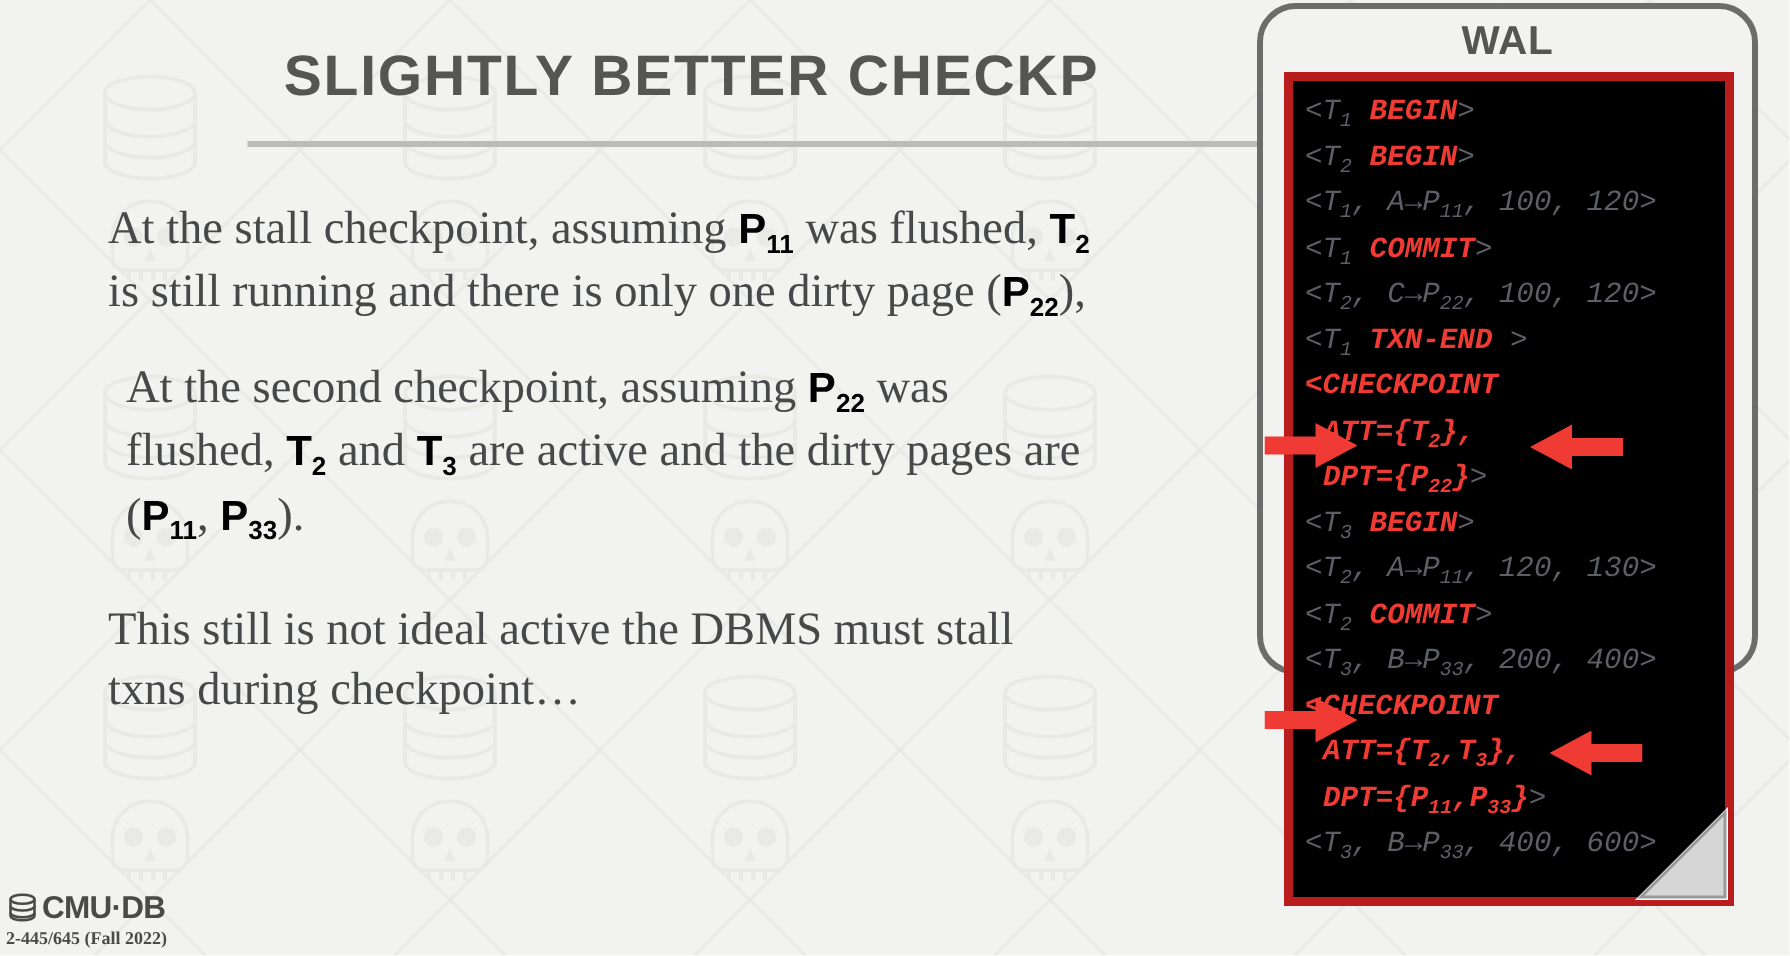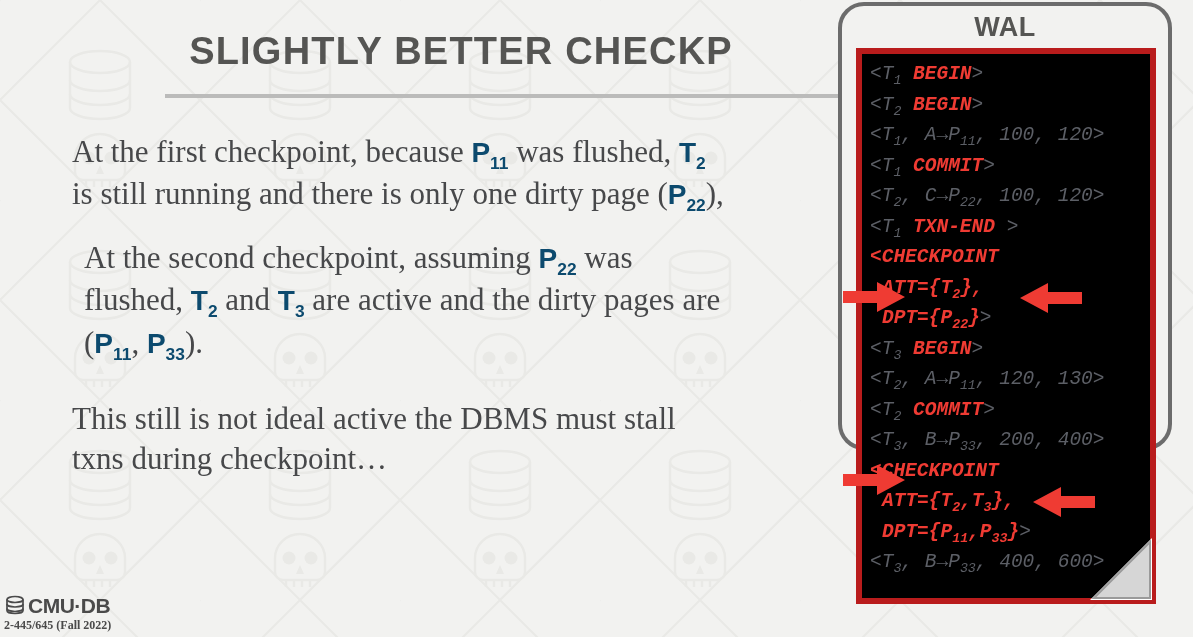--- a/index.html
+++ b/index.html
@@ -58,21 +58,21 @@
     top: 132px;
     width: 660px;
     font-family: "Liberation Serif", serif;
     font-size: 31px;
     line-height: 1.30;
     color: #47484a;
   }
   #body-text p { margin: 0 0 22px 0; }
   #body-text p.gap { margin-bottom: 34px; margin-left: 12px; }
   .hl {
-    color: #0c4a6e;
+    color: #000000;
     font-family: "Liberation Sans", sans-serif;
     font-weight: bold;
     font-size: 28px;
     text-align: right;
   }
   .hl sub {
     font-size: 0.62em;
     font-weight: bold;
   }
 
@@ -203,21 +203,21 @@
   </svg>
 
   <div id="title-block">
     <h1 id="slide-title">SLIGHTLY BETTER CHECKP</h1>
   </div>
   <div id="title-rule"></div>
 
   <div id="body-text">
 
     <p>
-      <span>At the first checkpoint, because </span><span class="hl"><span>P</span><sub>11</sub></span><span> was flushed, </span><span class="hl"><span>T</span><sub>2</sub></span><span> is still running and there is only one dirty page (</span><span class="hl"><span>P</span><sub>22</sub></span><span>),</span>
+      <span>At the stall checkpoint, assuming </span><span class="hl"><span>P</span><sub>11</sub></span><span> was flushed, </span><span class="hl"><span>T</span><sub>2</sub></span><span> is still running and there is only one dirty page (</span><span class="hl"><span>P</span><sub>22</sub></span><span>),</span>
     </p>
 
     <p class="gap">
       <span>At the second checkpoint, assuming </span><span class="hl"><span>P</span><sub>22</sub></span><span> was flushed, </span><span class="hl"><span>T</span><sub>2</sub></span><span> and </span><span class="hl"><span>T</span><sub>3</sub></span><span> are active and the dirty pages are (</span><span class="hl"><span>P</span><sub>11</sub></span><span>, </span><span class="hl"><span>P</span><sub>33</sub></span><span>).</span>
     </p>
 
     <p>This still is not ideal active the DBMS must stall txns during checkpoint…</p>
   </div>
 
   <div id="footer">

